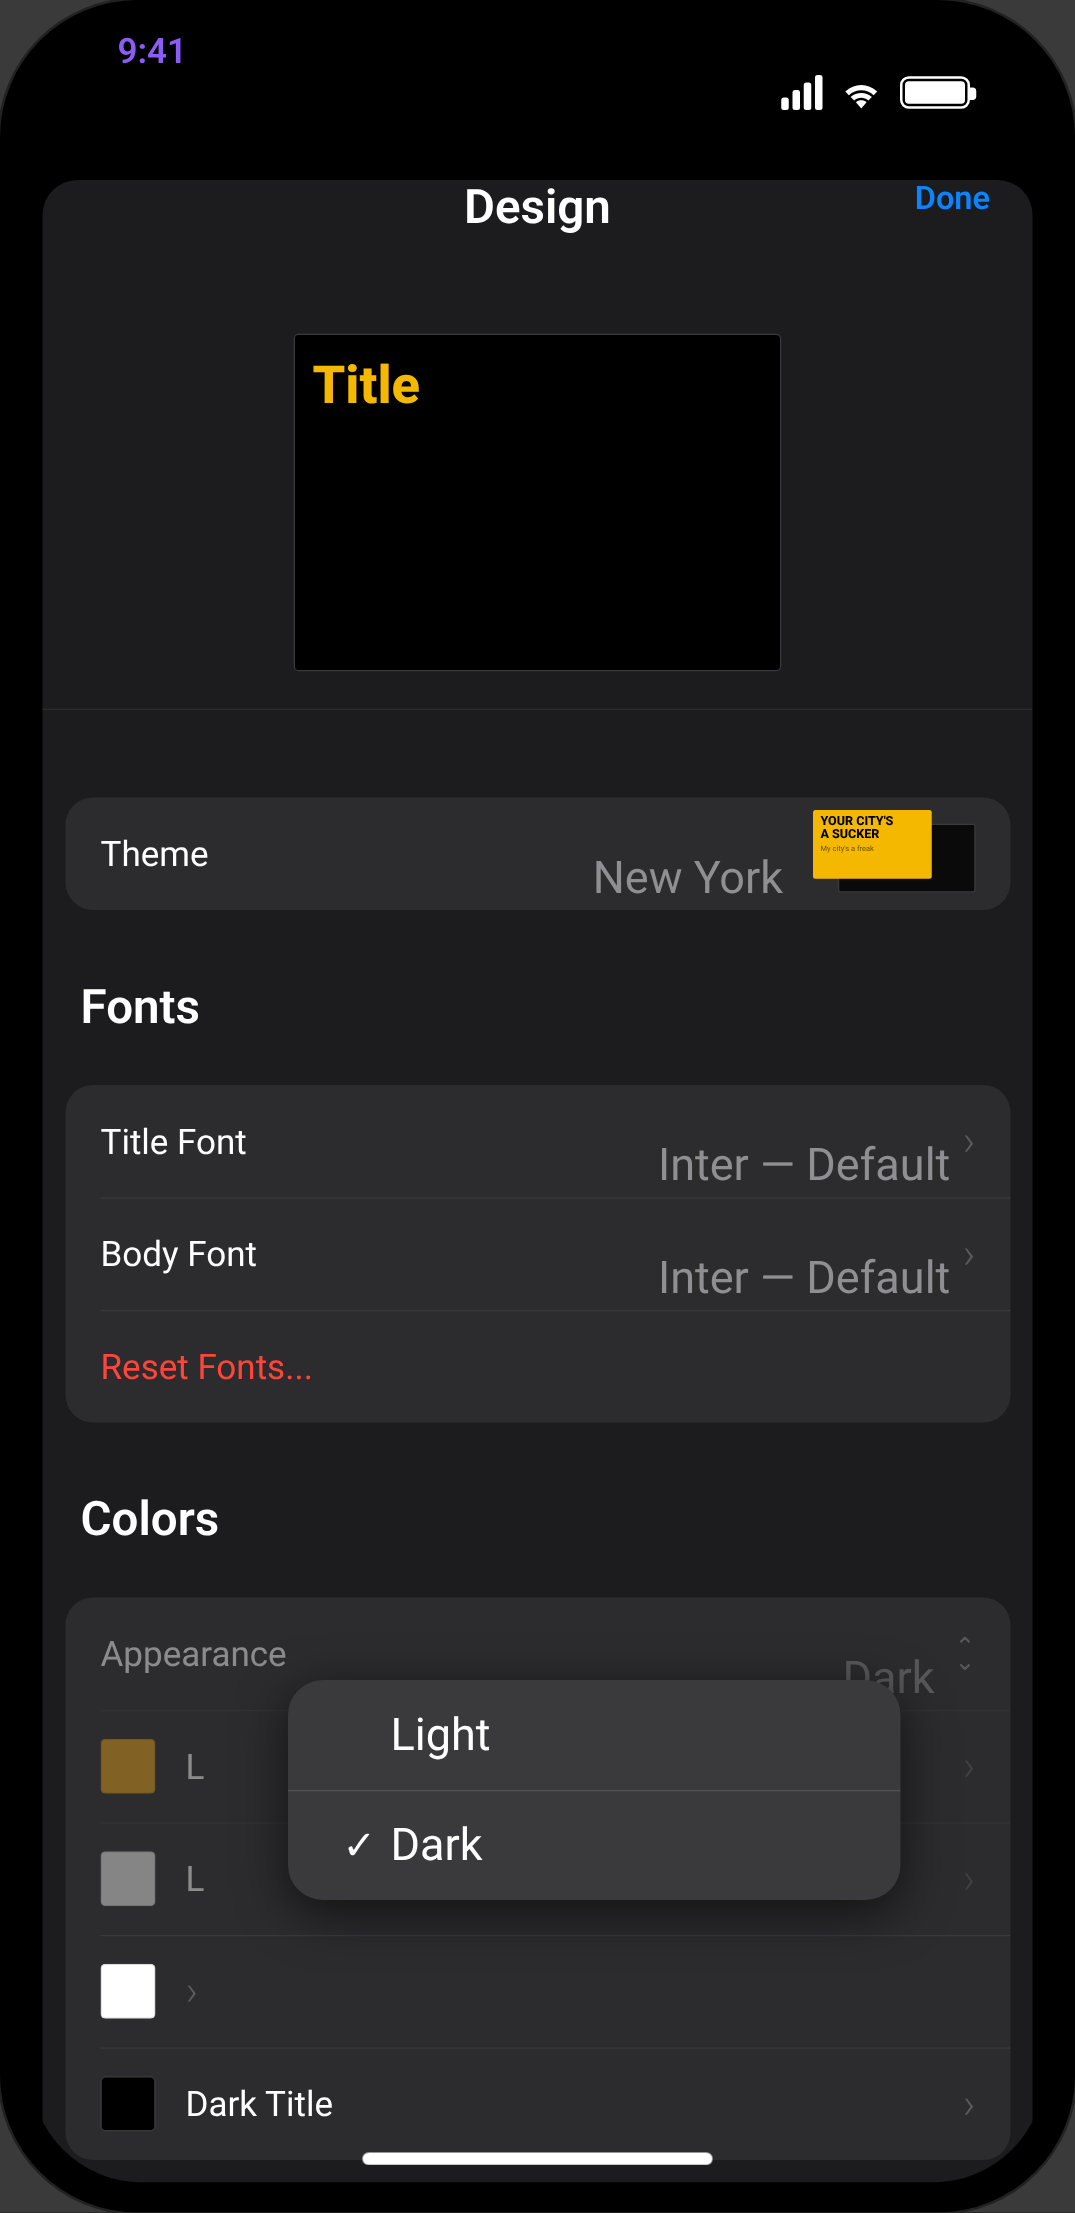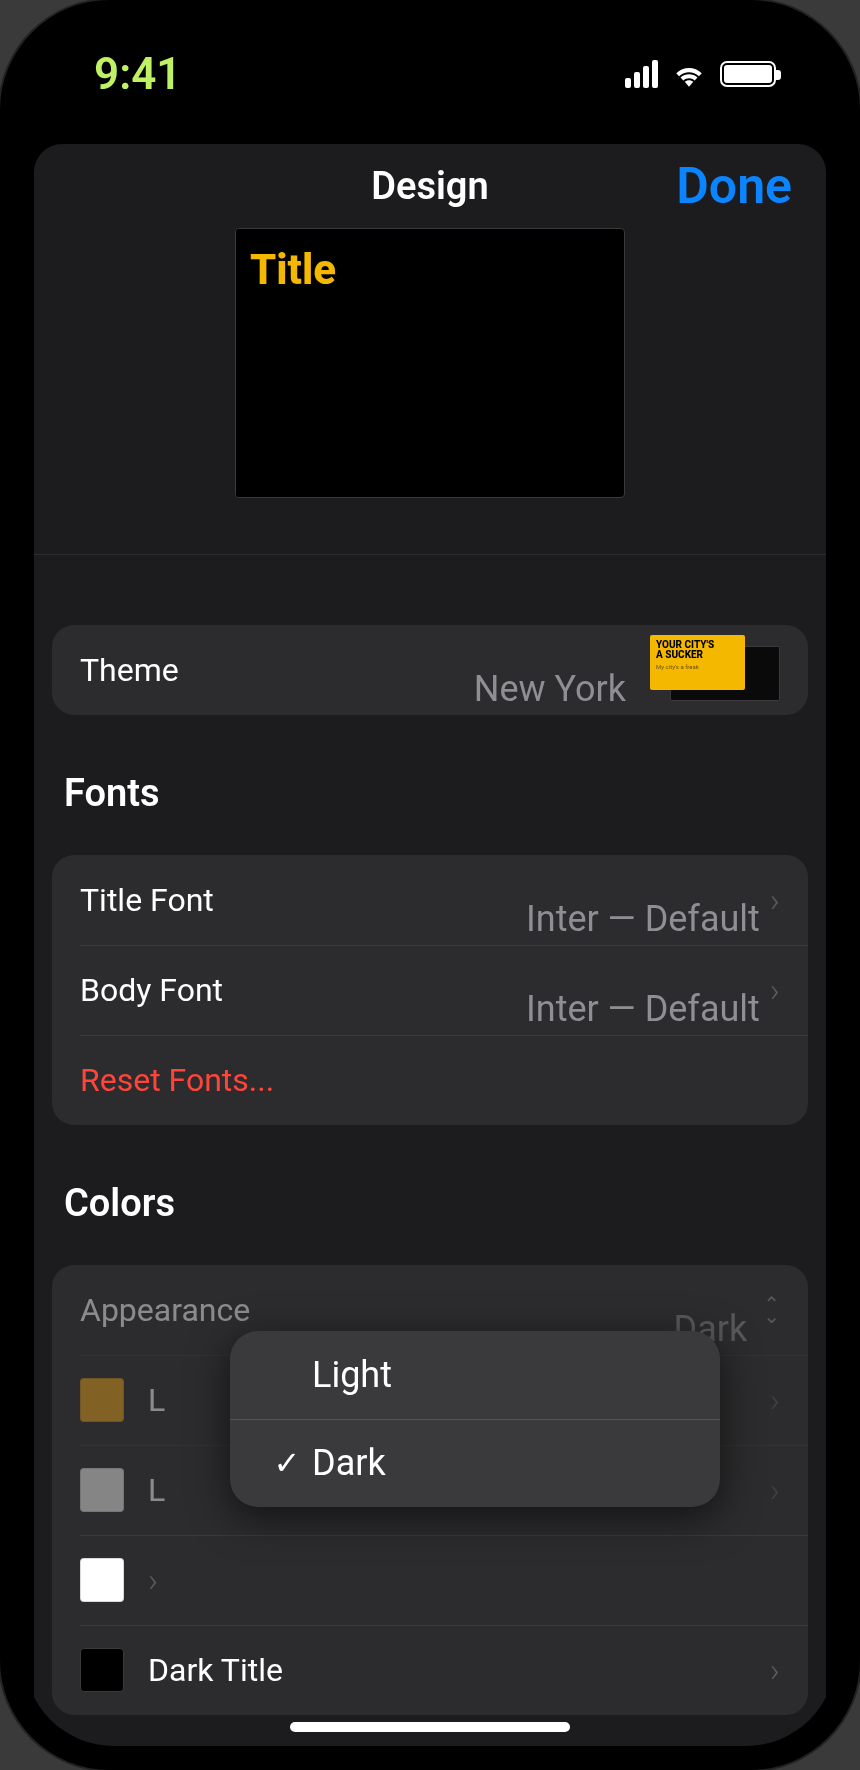--- a/index.html
+++ b/index.html
@@ -26,24 +26,23 @@
     background: #000;
     border-radius: 90px;
     overflow: hidden;
     position: relative;
   }
   
   .status-bar {
     height: 100px;
     display: flex;
     justify-content: space-between;
-    align-items: center;
     padding: 0 60px 0 70px;
-    color: #bef264;
-    font-size: 44px;
+    color: #8b5cf6;
+    font-size: 28px;
     font-weight: 600;
   }
   .status-right {
     display: flex;
     align-items: center;
     gap: 14px;
   }
   .signal-bars {
     display: flex;
     align-items: flex-end;
@@ -82,42 +81,42 @@
   }
   
   .sheet {
     position:absolute;
     top:120px; left:10px; right:10px; bottom:0;
     background:#1c1c1e;
     border-radius: 28px 28px 0 0;
     overflow:hidden;
   }
   .sheet-header {
-    height:84px;
-    display:flex;
-    align-items:center;
+    height:123px;
+    display:flex;
+    align-items:flex-start;
     justify-content:center;
     position:relative;
   }
   .sheet-title {
     color:#fff;
     font-size:38px;
     font-weight:600;
   }
   .done-btn {
     position:absolute;
     right:34px;
     color:#0a84ff;
-    font-size:50px;
+    font-size:26px;
     font-weight:600;
   }
   .preview-area {
     display:flex;
     justify-content:center;
-    padding: 0 0 56px;
+    padding: 0 0 30px;
     border-bottom: 1.5px solid #2c2c2e;
   }
   .preview-card {
     width: 390px;
     height: 270px;
     border: 1.5px solid #3a3a3c;
     border-radius: 4px;
     display:flex;
     overflow:hidden;
     background:#000;
@@ -184,21 +183,21 @@
   }
   .list-row + .list-row::before {
     content:"";
     position:absolute;
     top:0; left:28px; right:0;
     height:1px;
     background:#3a3a3c;
   }
   .row-label {
     color:#fff;
-    font-size:32px;
+    font-size:28px;
     flex:1;
   }
   .row-value {
     color:#8e8e93;
     font-size:36px;
     margin-right:10px;
     margin-top:37px;
   }
   .chevron {
     color:#5a5a5e;

